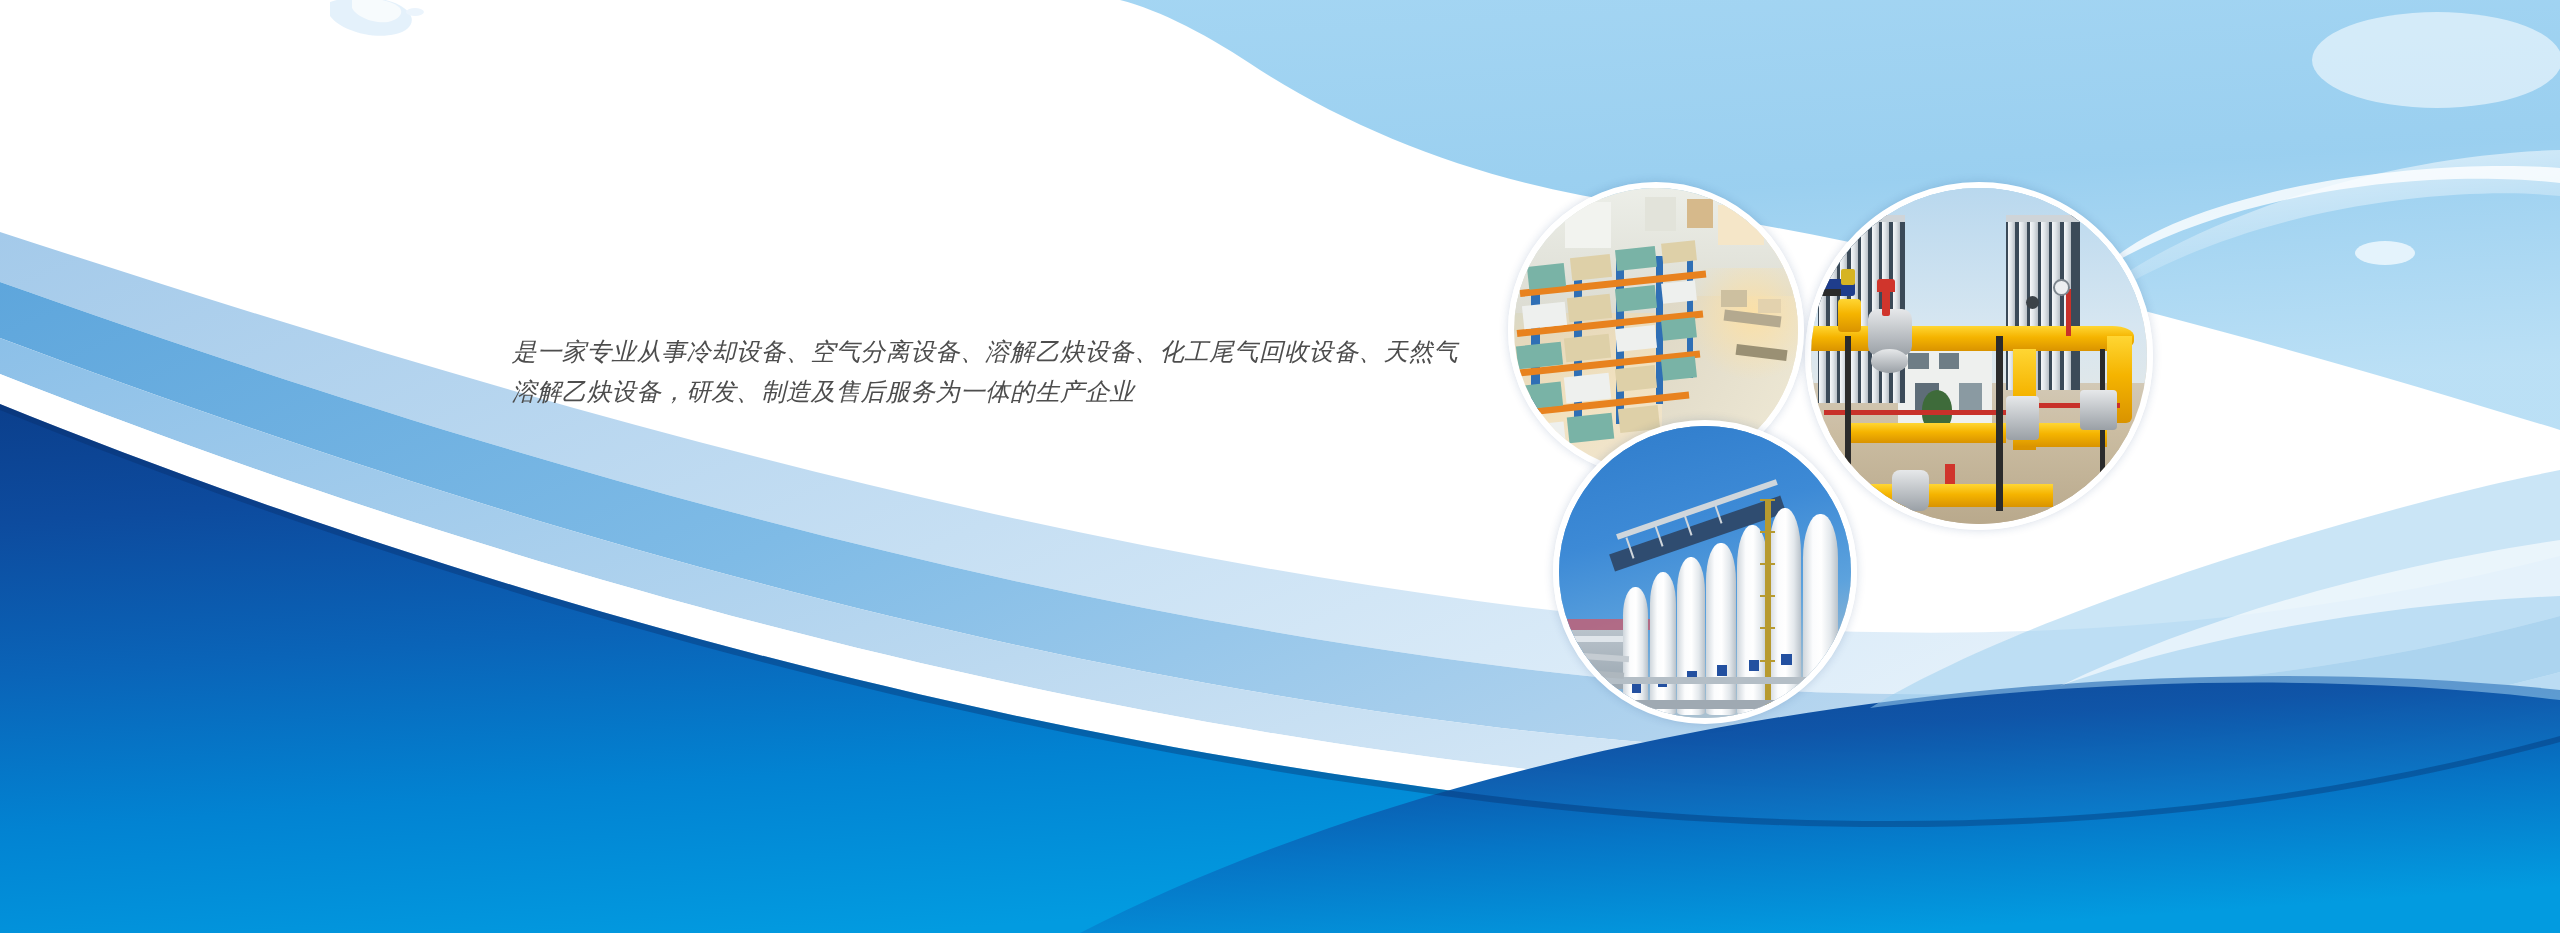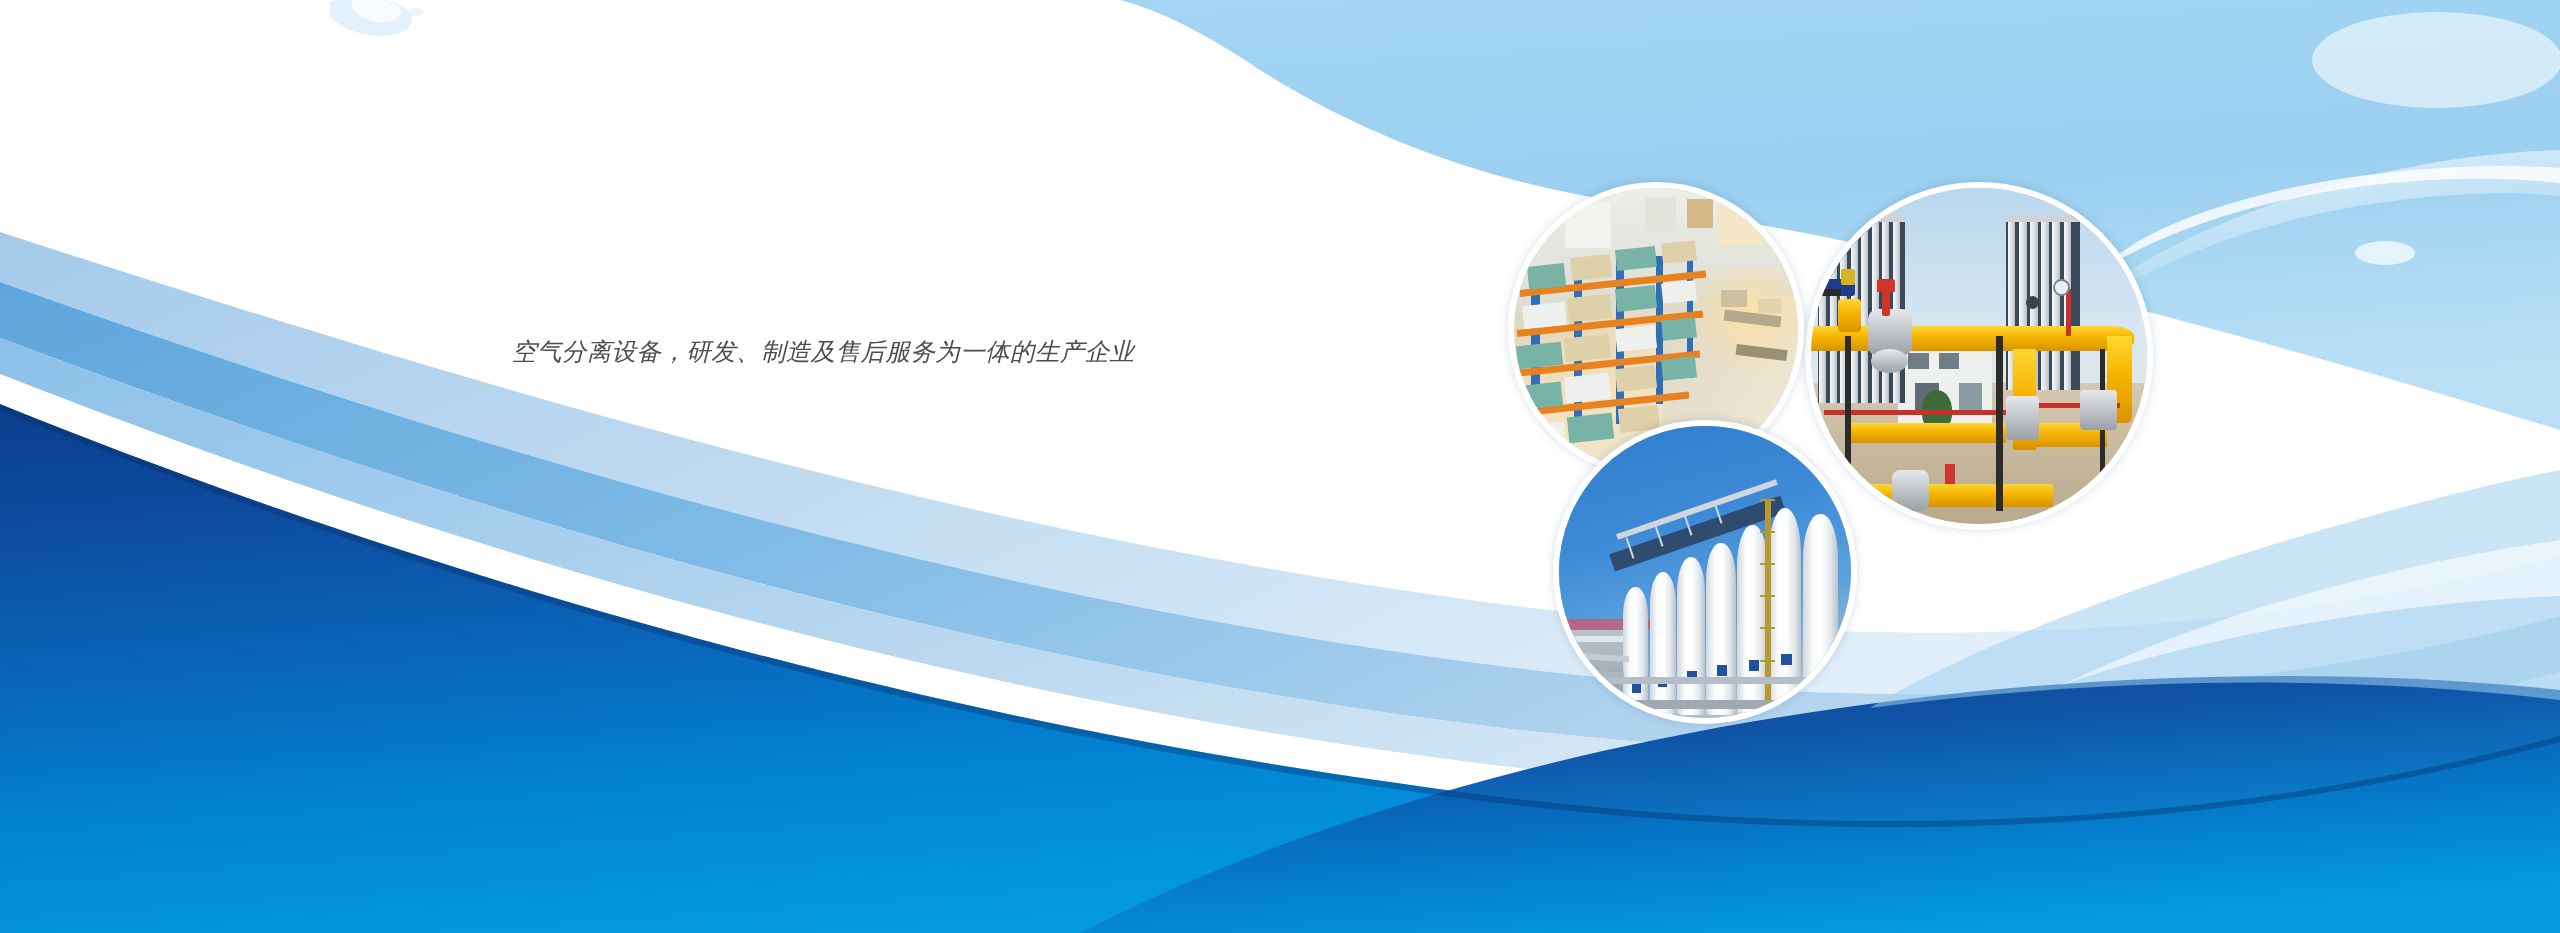--- a/index.html
+++ b/index.html
@@ -336,17 +336,18 @@
 
       <div style="position:absolute;left:12%;top:86%;width:80%;height:2.5%;background:#b4bec6;"></div>
       <div style="position:absolute;left:10%;top:94%;width:86%;height:3%;background:#9fa9b2;"></div>
       <div style="position:absolute;left:2%;top:78%;width:22%;height:2%;background:#c5ccd2;transform:rotate(4deg);"></div>
       <div style="position:absolute;left:4%;top:84%;width:18%;height:2%;background:#aeb7be;transform:rotate(4deg);"></div>
     </div>
   </div>
 
   <div id="text-block">
     <div id="company-desc">
-      <span class="line">空气分离设备，研发、制造及售后服务为一体的生产企业</span>
+      <span class="line">是一家专业从事冷却设备、空气分离设备、溶解乙炔设备、化工尾气回收设备、天然气</span>
+      <span class="line">溶解乙炔设备，研发、制造及售后服务为一体的生产企业</span>
     </div>
   </div>
 
 </div>
 
 </body></html>

